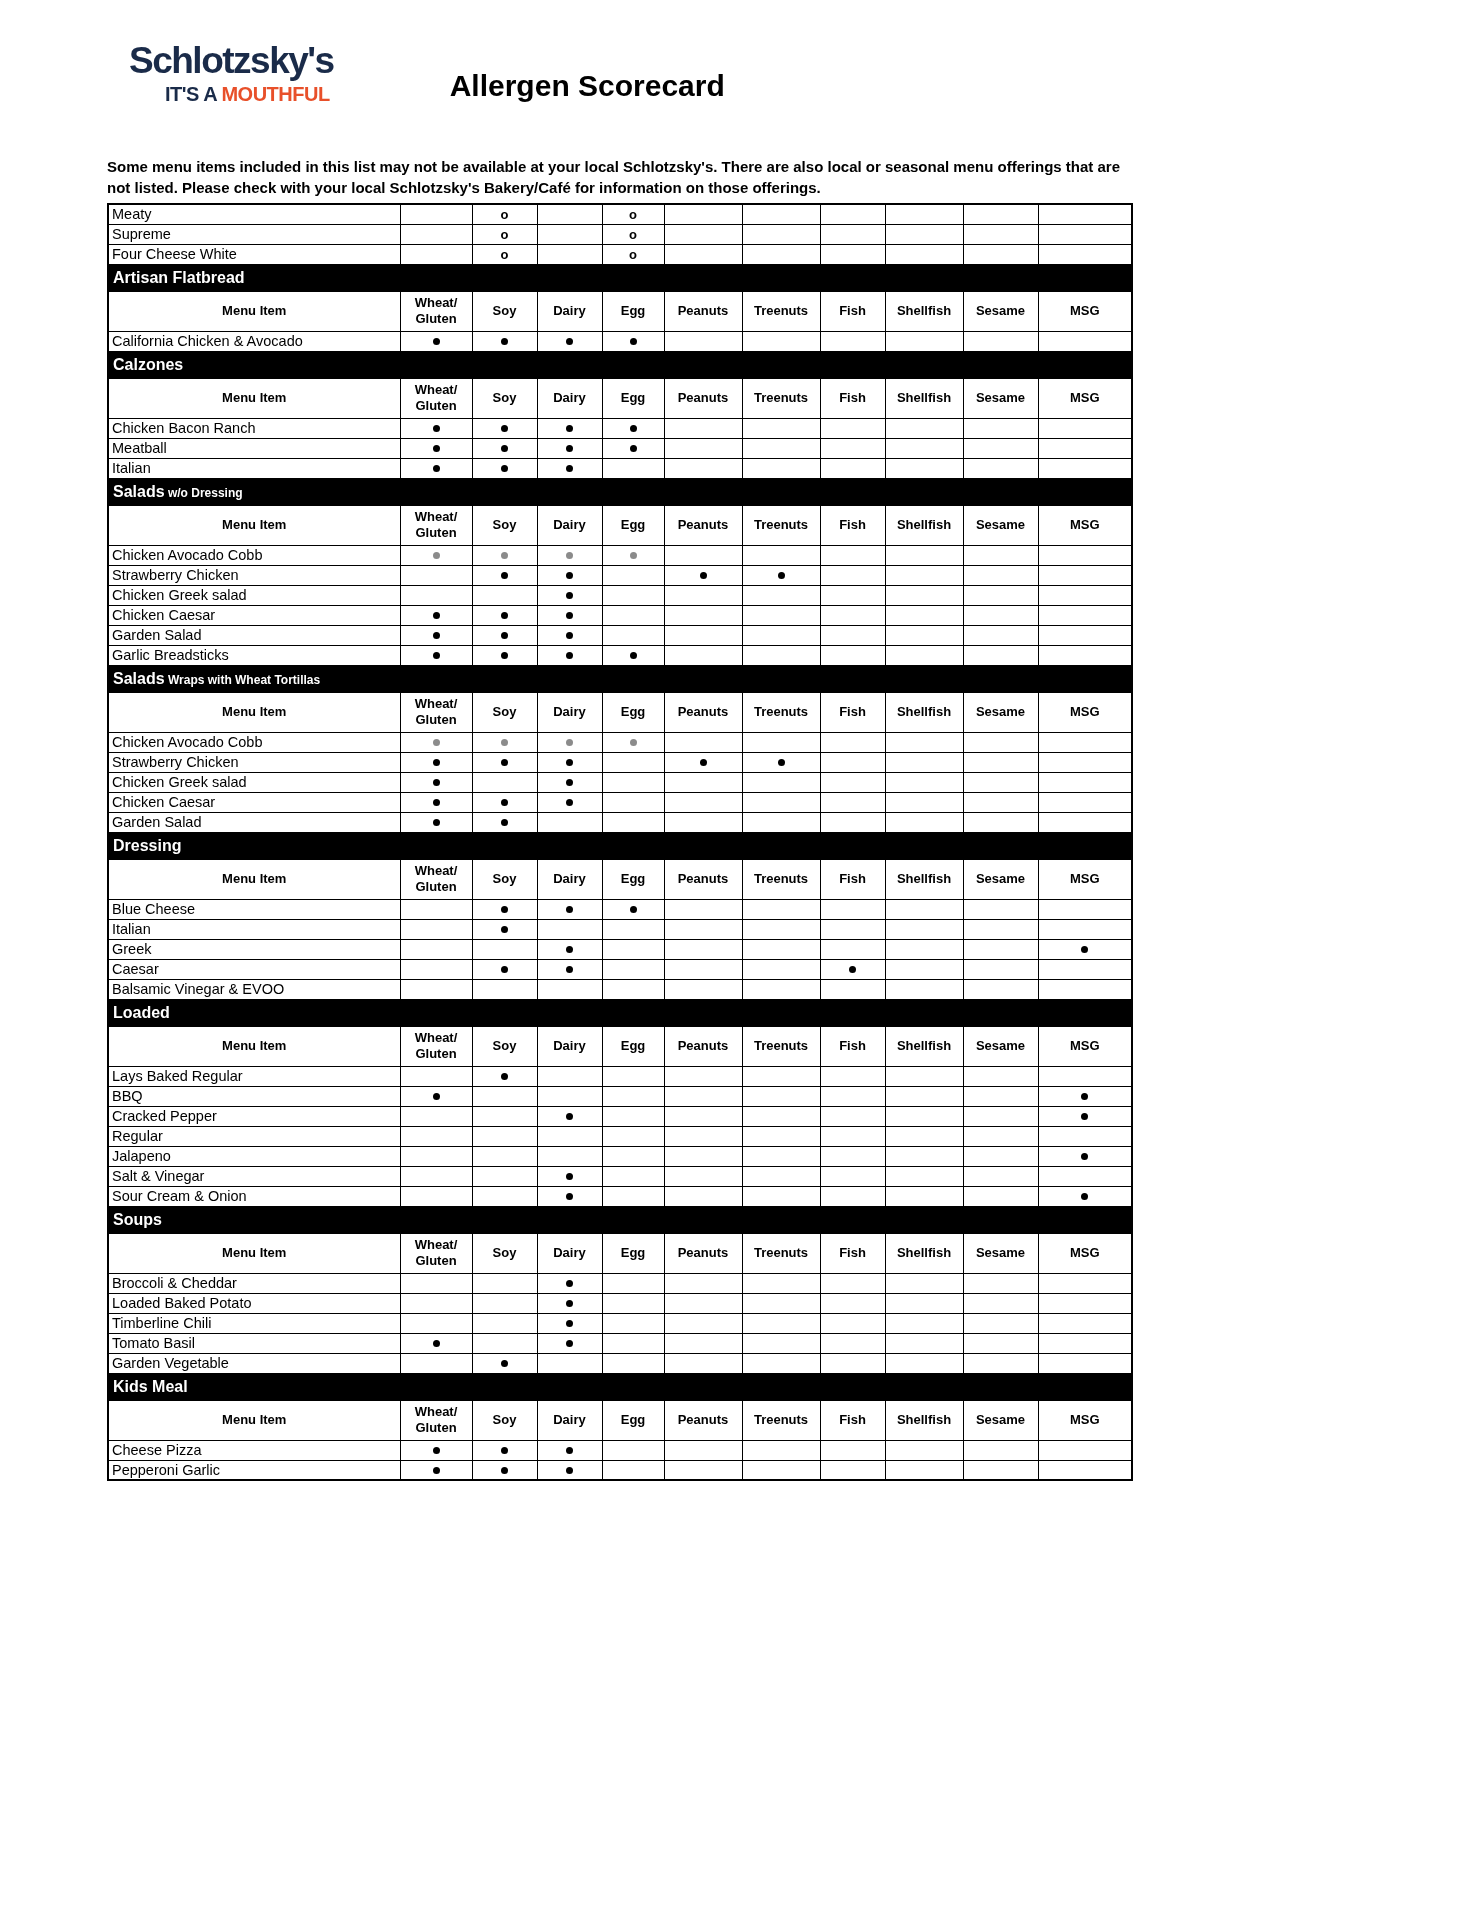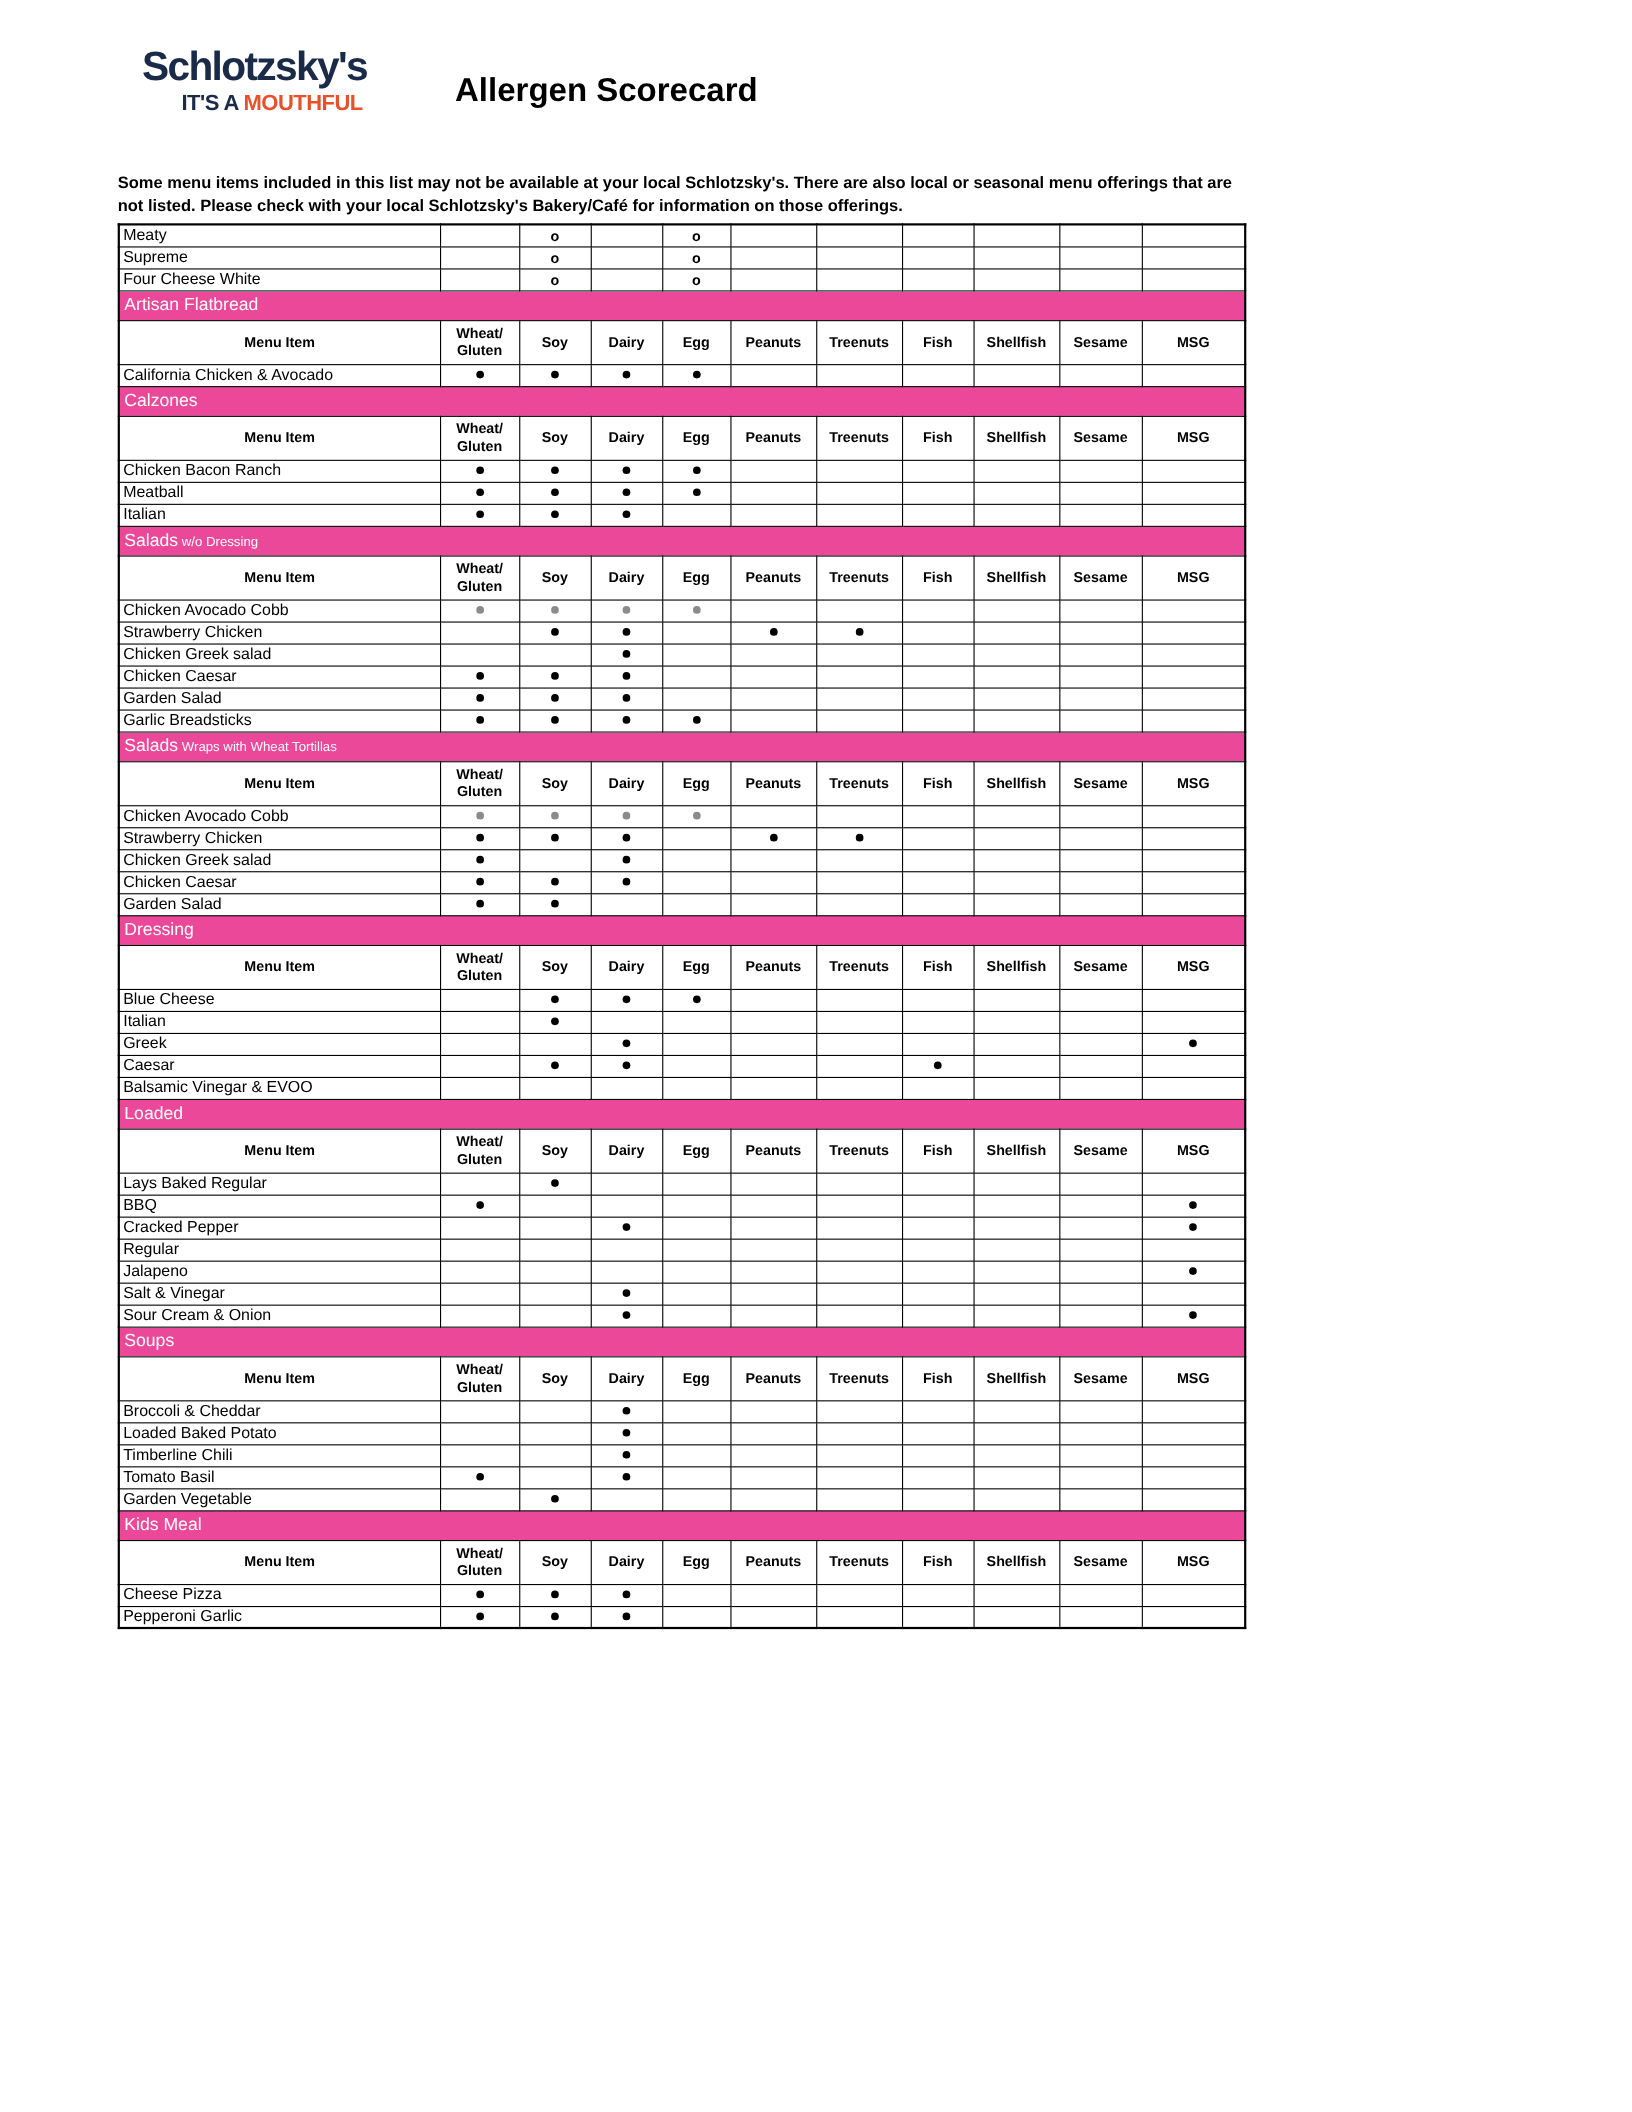--- a/index.html
+++ b/index.html
@@ -7,21 +7,21 @@
   body {
     width: 1484px;
     height: 1920px;
     background: #ffffff;
     font-family: "Liberation Sans", sans-serif;
     color: #000;
   }
   .page { padding-top: 40px; margin-left: 107px; width: 1034px; }
 
   
-  .brand-row { display: flex; align-items: flex-start; margin-left: 22px; }
+  .brand-row { display: flex; align-items: center; margin-left: 22px; gap: 36px; }
   .logo { display: flex; flex-direction: column; }
   .logo-brand {
     font-size: 37px; font-weight: bold; letter-spacing: -1.5px; color: #1a2b49;
   }
   .logo-tag {
     font-size: 20px; font-weight: bold; letter-spacing: -0.5px;
     margin-top: 1px; padding-left: 36px; color: #1a2b49; white-space: nowrap;
   }
   .logo-tag .orange { color: #e8502a; }
   .doc-title { font-size: 30px; font-weight: bold; margin: 26px 0 0 80px; }
@@ -43,21 +43,21 @@
   .dot {
     display: inline-block; width: 7px; height: 7px;
     border-radius: 50%; background: #000; vertical-align: middle;
   }
   .dot.gray { background: #8b8b8b; }
   .col-header-row td {
     height: 40px; font-size: 13px; font-weight: bold; text-align: center;
     vertical-align: middle; white-space: pre-line; line-height: 1.25;
   }
   .section-row td {
-    background: #ec4899; color: #fff; font-weight: normal; font-size: 16px;
+    background: #000000; color: #fff; font-weight: bold; font-size: 16px;
     height: 27px; padding: 2px 4px; vertical-align: middle;
   }
   .section-row .small { font-size: 12px; }
 </style>
 </head>
 <body>
 
 <div class="page">
 
   <div class="brand-row">

